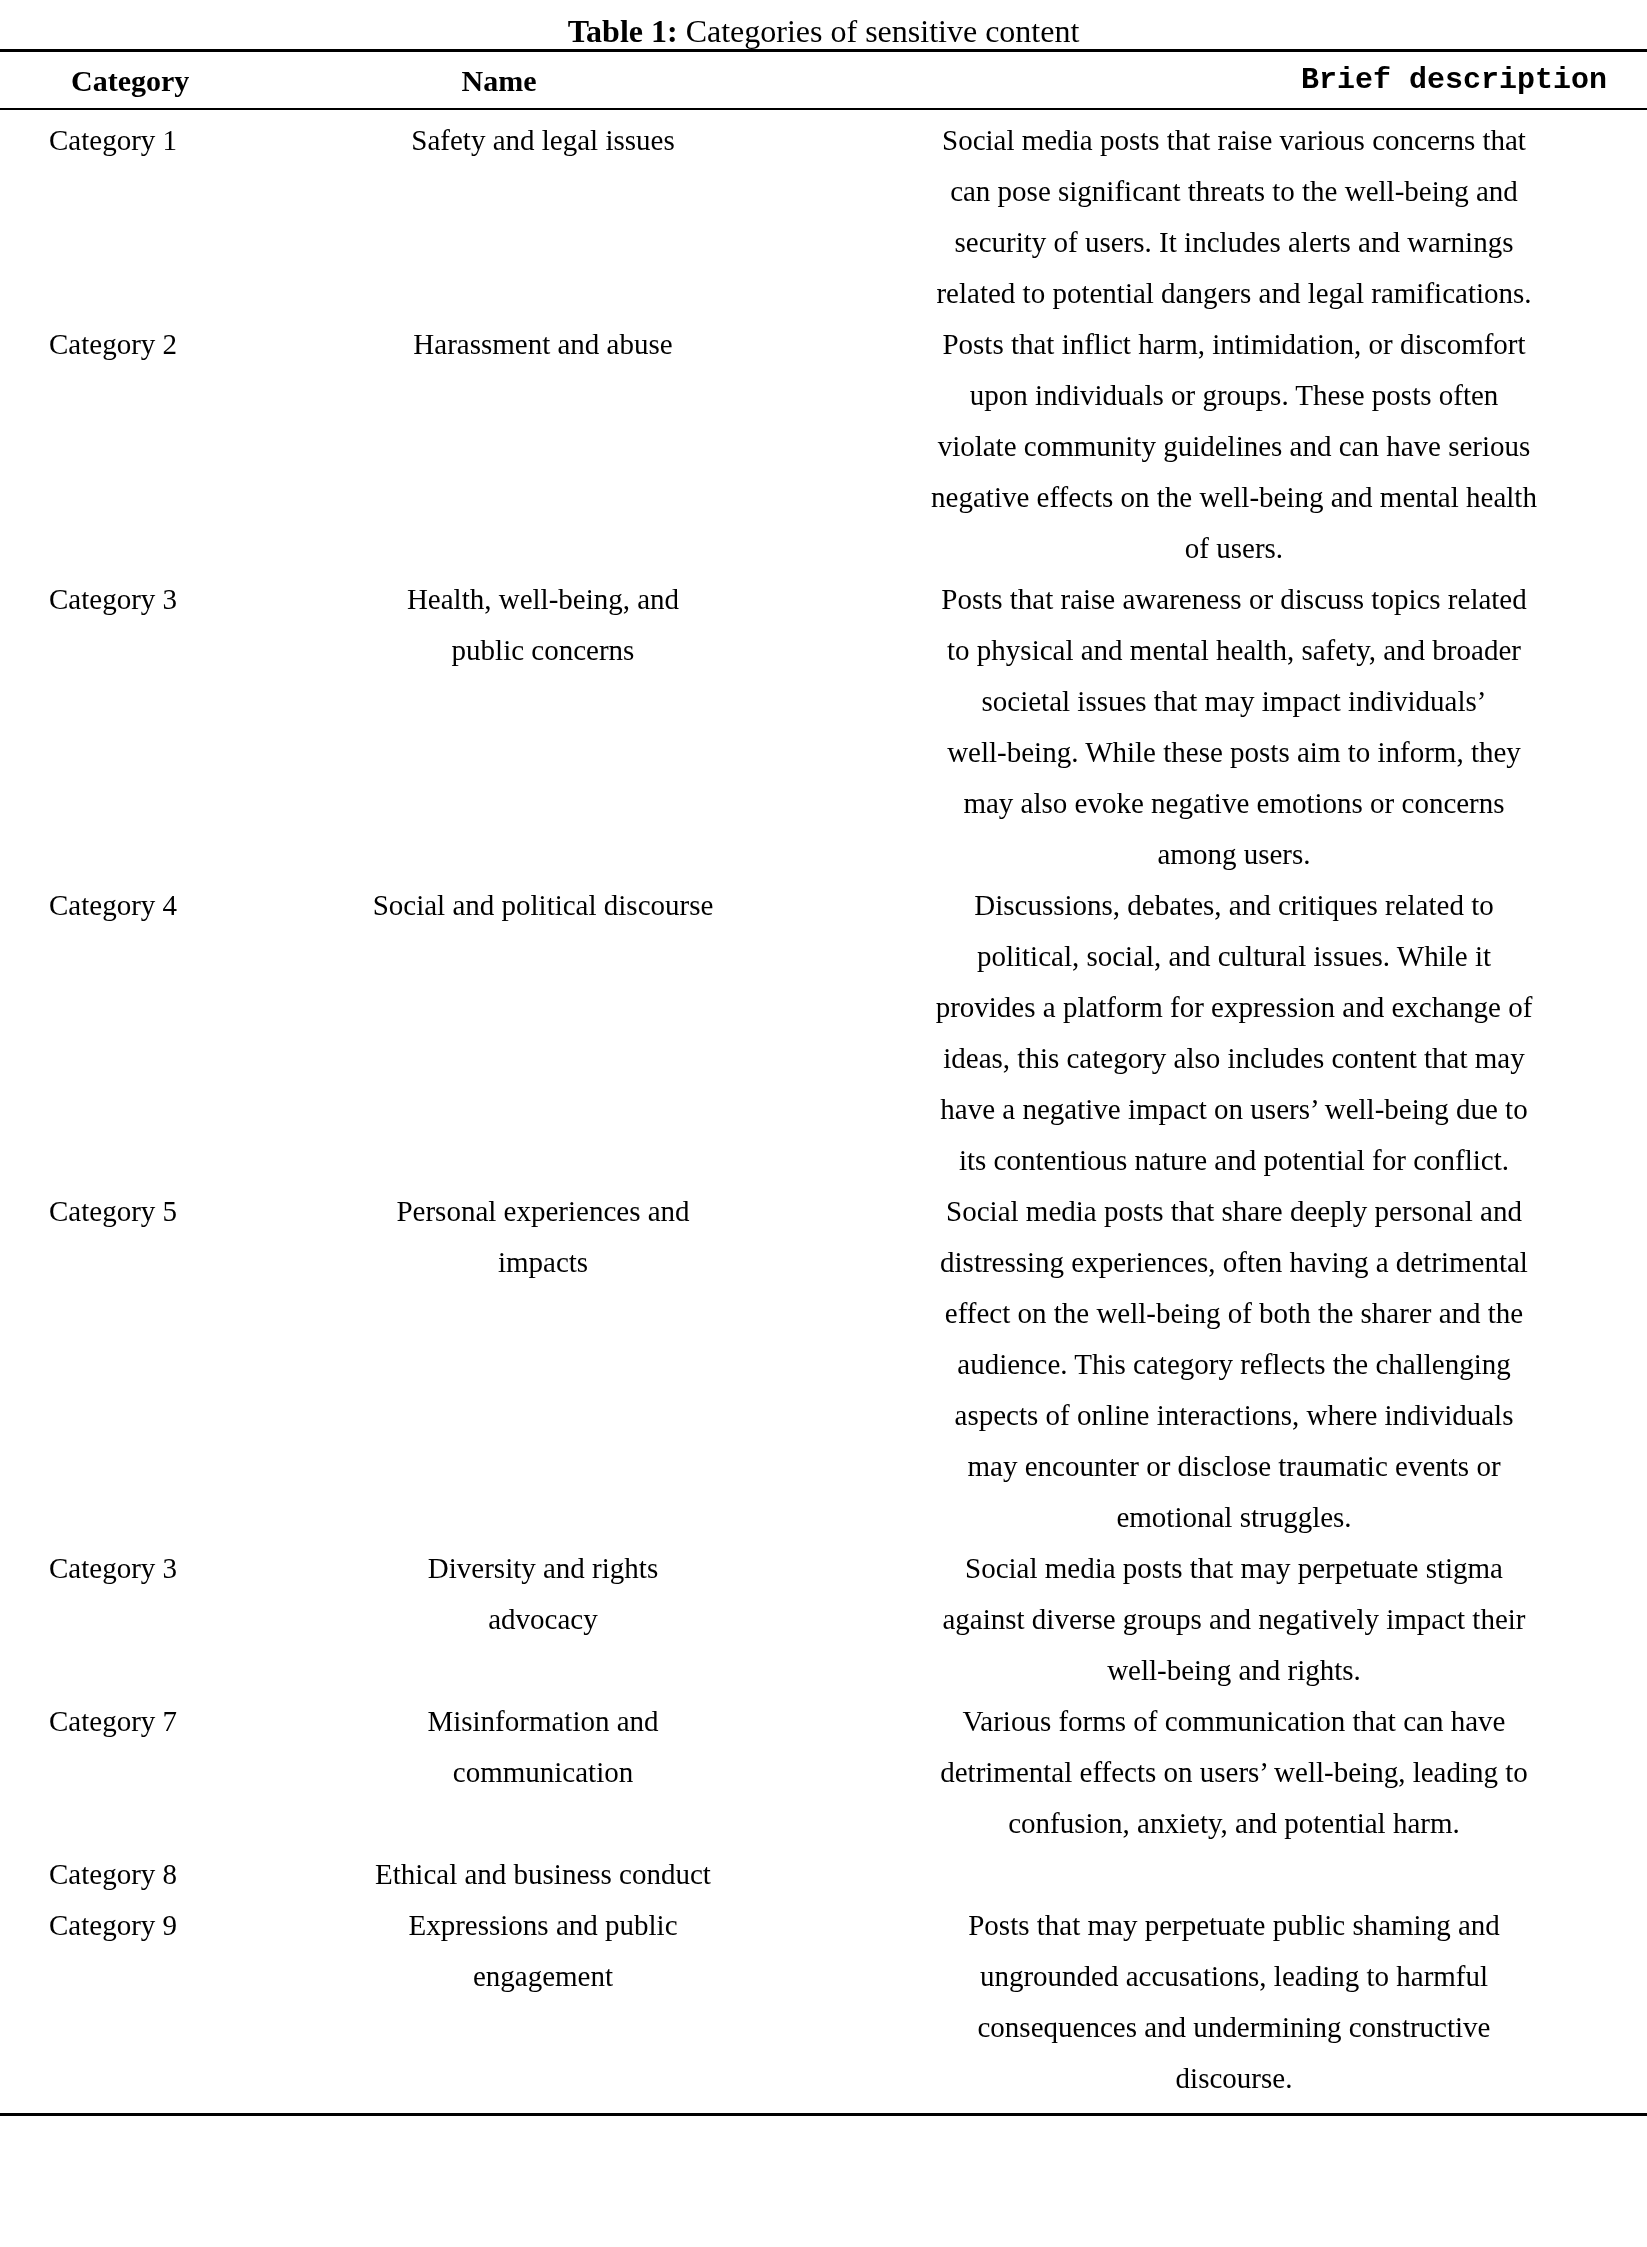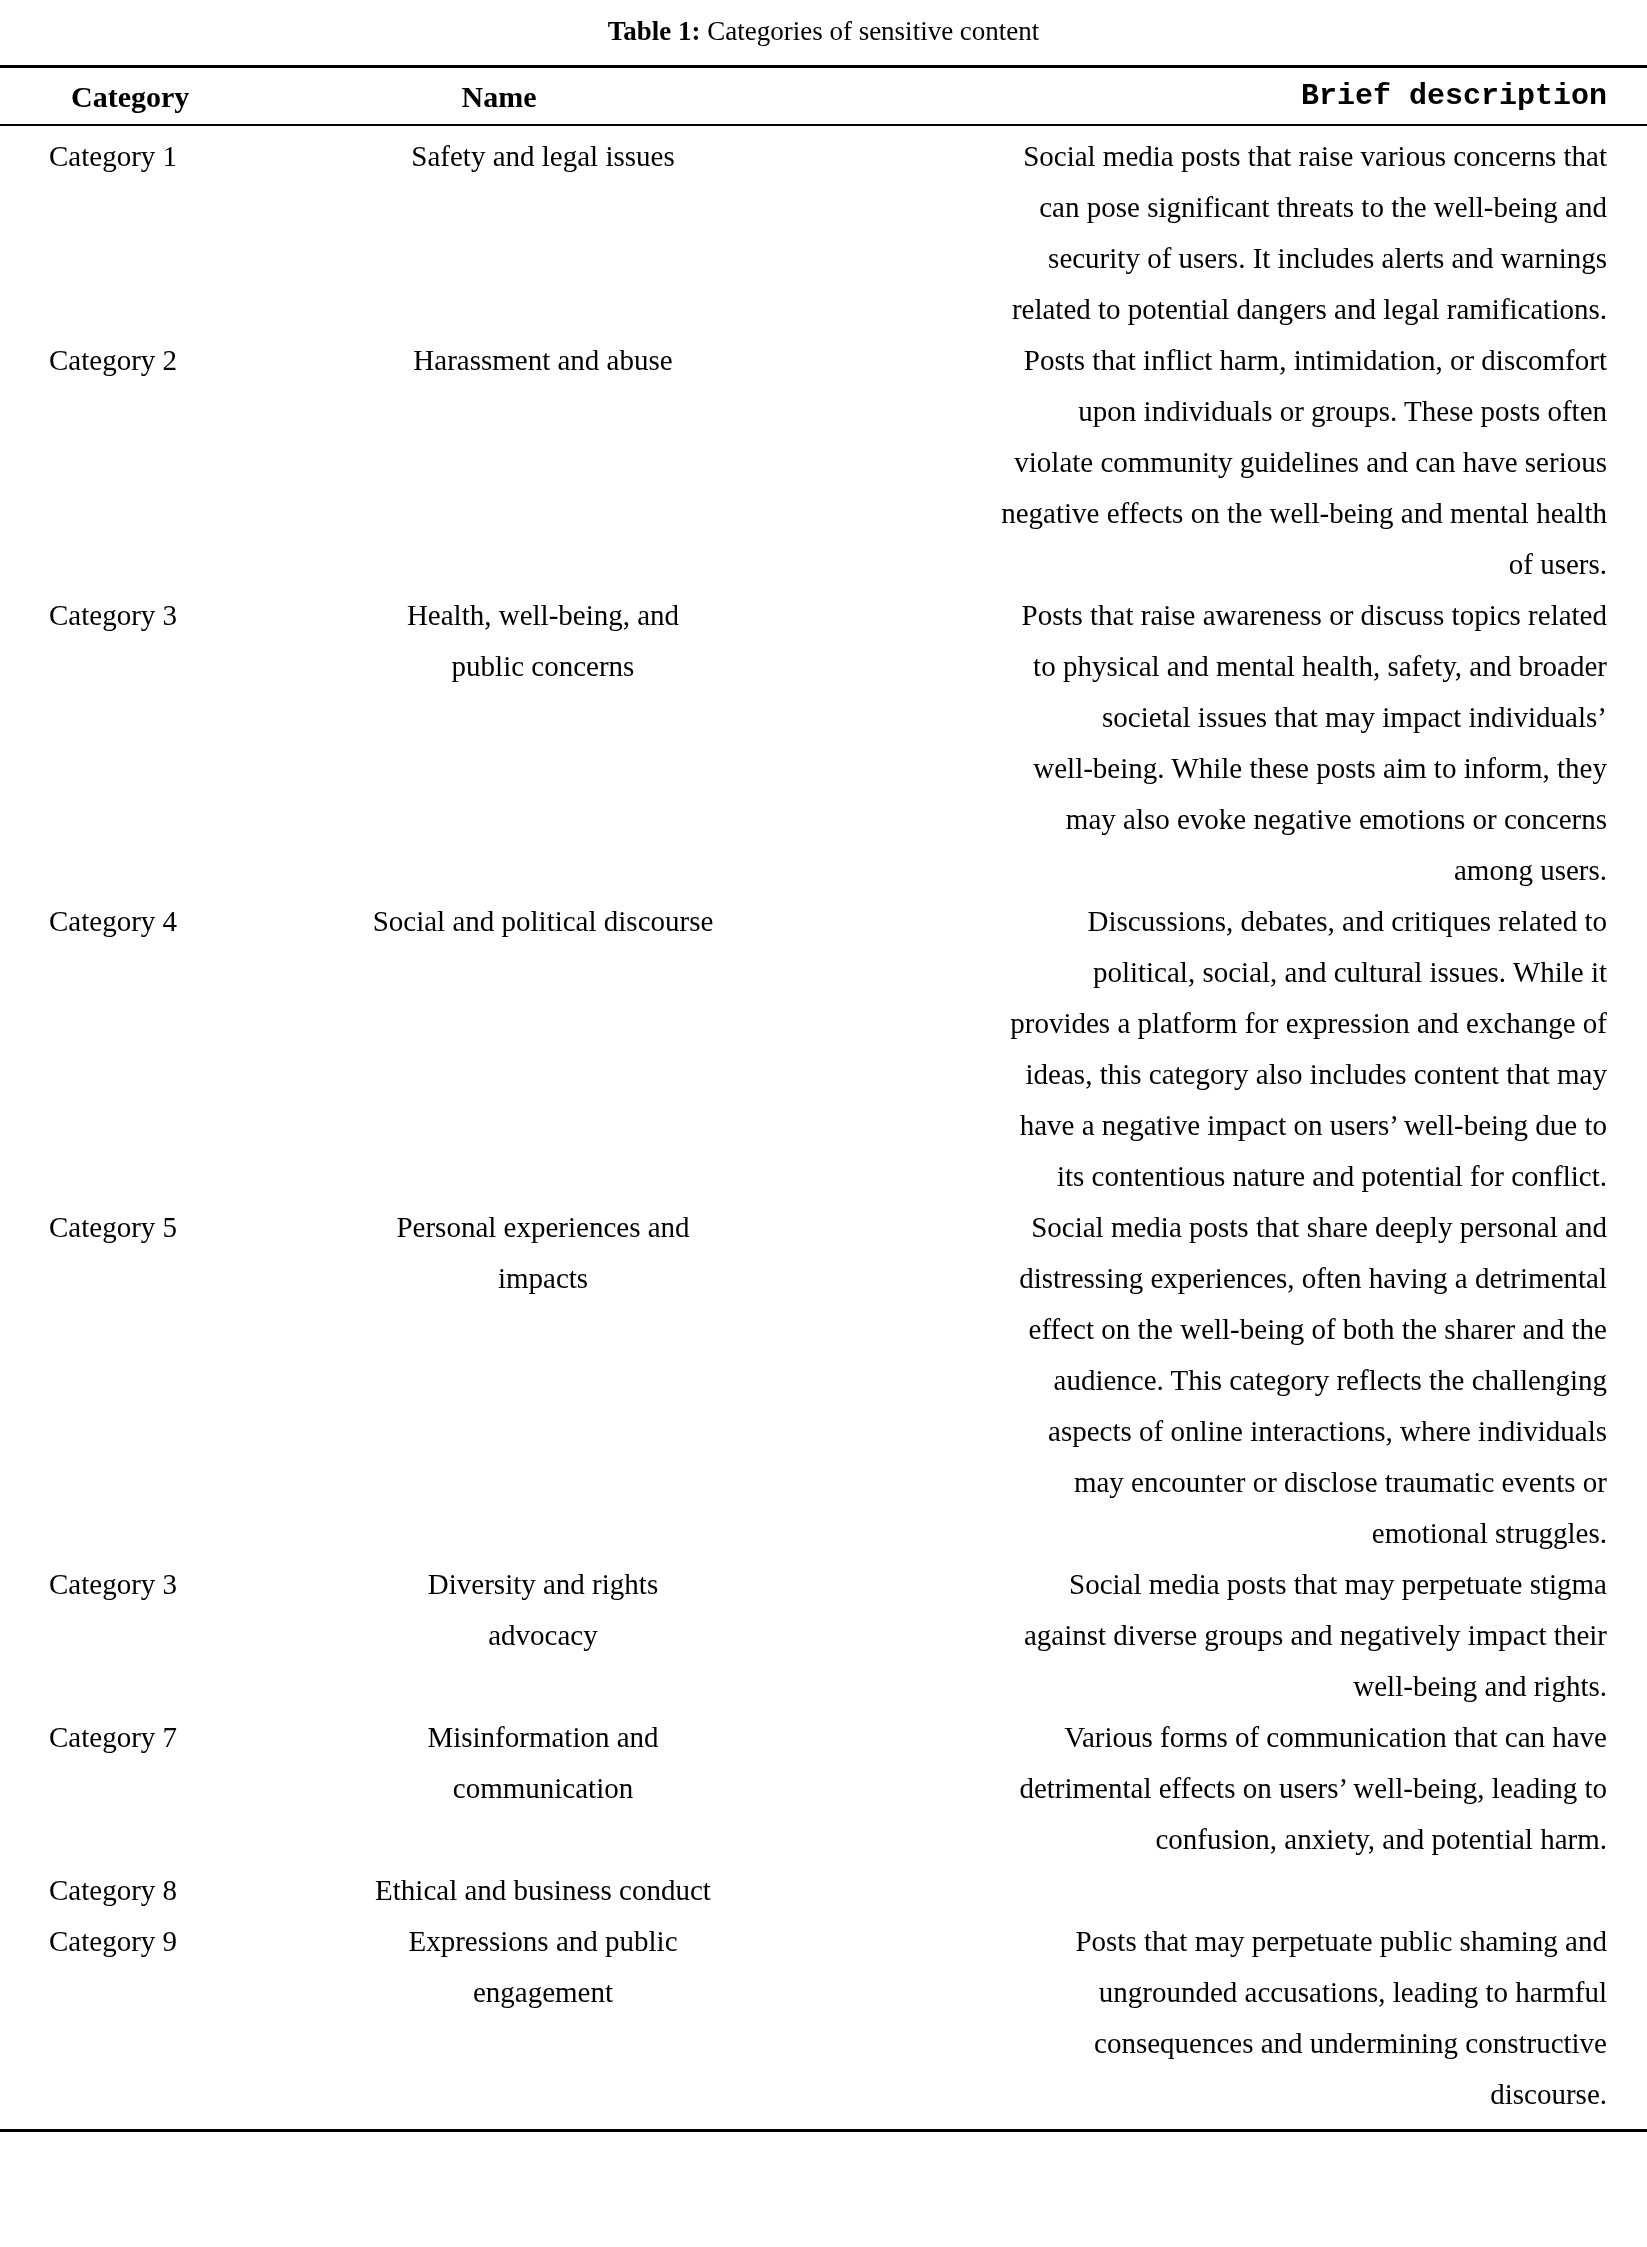--- a/index.html
+++ b/index.html
@@ -13,23 +13,23 @@
     position: relative;
     width: 1647px;
     height: 2247px;
     box-sizing: border-box;
     padding-top: 14px;
     background: #ffffff;
     overflow: hidden;
   }
   .caption {
     text-align: center;
-    font-size: 27px;
+    font-size: 32px;
     line-height: 35px;
-    margin-bottom: 16px;
+    margin-bottom: 0;
   }
   .caption-label {
     font-weight: bold;
   }
   .rule {
     width: 100%;
     background: #000000;
   }
   .rule-top { height: 2.6px; }
   .rule-mid { height: 1.8px; }
@@ -61,21 +61,21 @@
   }
   .td-category {
     padding-left: 49px;
     white-space: nowrap;
   }
   .td-name {
     text-align: center;
     white-space: pre-line;
   }
   .td-desc {
-    text-align: right;
+    text-align: center;
     white-space: pre-line;
     padding: 0 40px;
   }
 </style>
 </head>
 <body>
 
 <div class="page">
 
   <div class="caption">

